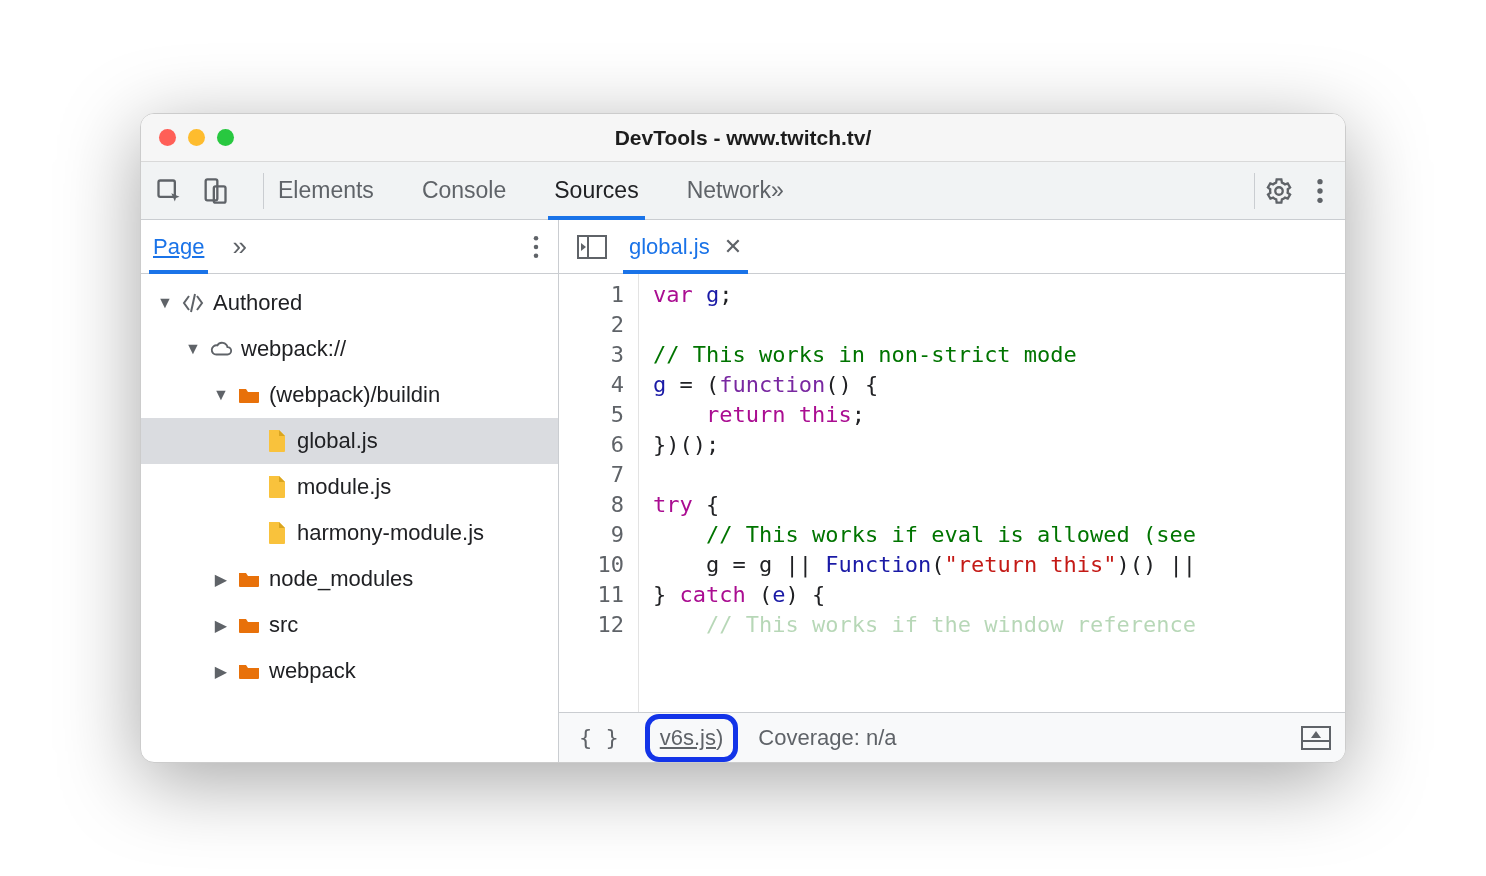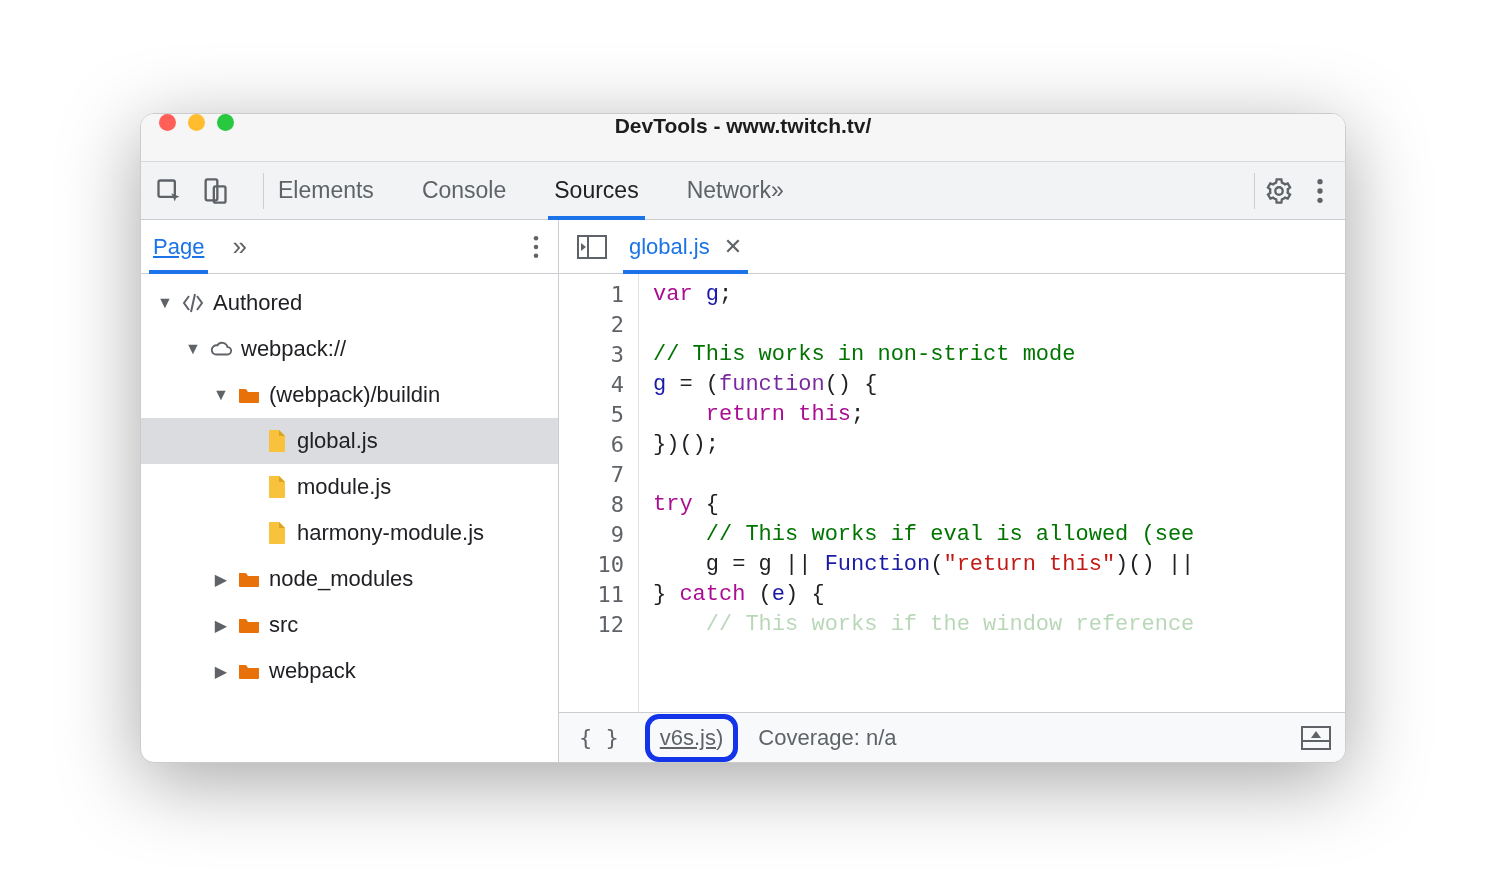--- a/index.html
+++ b/index.html
@@ -23,21 +23,21 @@
     overflow: hidden;
     border: 1px solid #ccc;
     display: flex;
     flex-direction: column;
   }
   
   .titlebar {
     height: 48px;
     background: #f6f6f6;
     display: flex;
-    align-items: flex-start;
+    align-items: center;
     position: relative;
     border-bottom: 1px solid #d9d9d9;
   }
   .traffic {
     display: flex;
     gap: 12px;
     padding-left: 18px;
   }
   .dot { width: 17px; height: 17px; border-radius: 50%; }
   .dot.red { background: #ff5f57; }
@@ -214,21 +214,21 @@
     border-right: 1px solid #e3e3e3;
   }
   .gutter div { height: 30px; }
   .code {
     flex: 1;
     padding: 6px 0 0 14px;
     white-space: pre;
     overflow: hidden;
     color: #202124;
   }
-  .code .line { height: 30px; font-family: Liberation Mono, monospace; }
+  .code .line { height: 30px; }
   .code .line.faded { opacity: .28; }
   .kw { color: #aa0d91; }
   .id { color: #1a1aa6; }
   .cm { color: #007400; }
   .fn { color: #7928a1; }
   .st { color: #c41a16; }
 
   
   .status {
     height: 50px;

